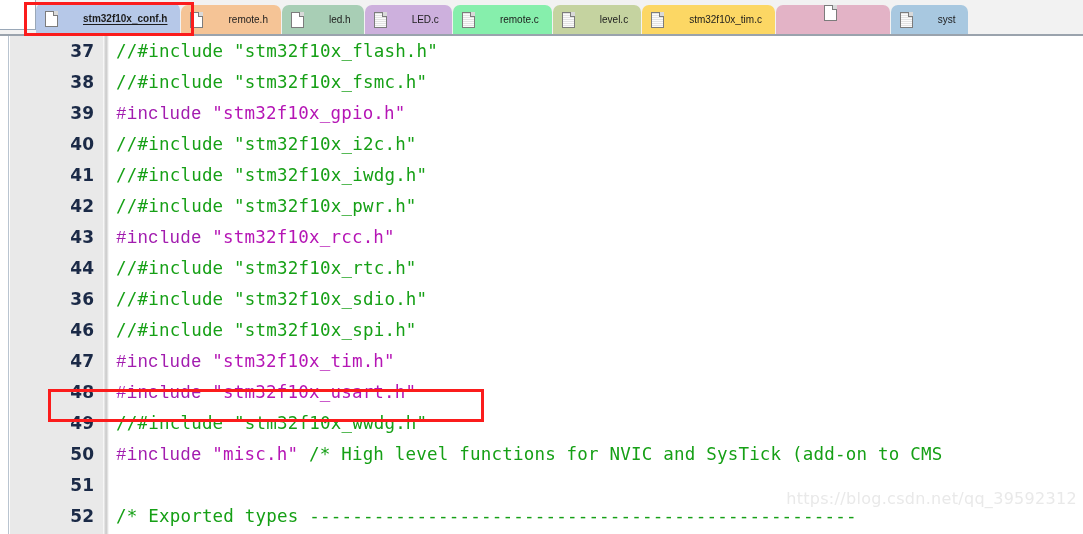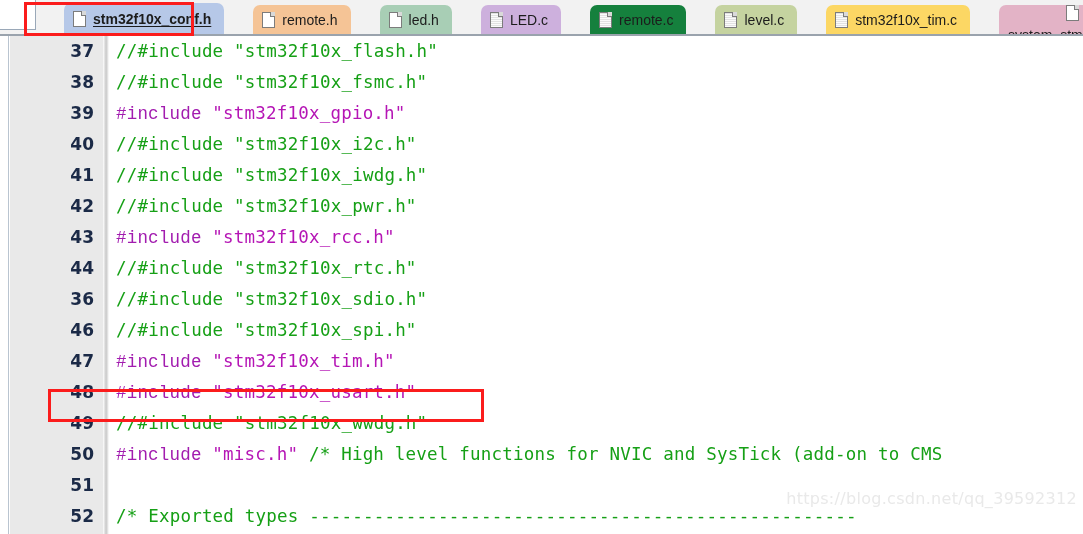--- a/index.html
+++ b/index.html
@@ -54,31 +54,30 @@
     align-items: flex-end;
     height: 34px;
     margin-left: 36px;
   }
 
   .tab {
     position: relative;
     height: 29px;
     display: flex;
     align-items: center;
-    gap: 7px;
+    gap: 25px;
     padding: 0 13px 0 9px;
     box-sizing: border-box;
-    font-size: 14px;
+    font-size: 10px;
     color: #1c1c1c;
     white-space: nowrap;
     border-top-left-radius: 7px;
     border-top-right-radius: 7px;
     margin-right: 1px;
     flex: none;
-    margin-left: 28px;
   }
   .tab.active {
     height: 31px;
     font-weight: bold;
   }
   .tab.active .tab-label {
     text-decoration: underline;
     text-underline-offset: 2px;
   }
 
@@ -221,21 +220,21 @@
           <span class="tab-label">remote.h</span>
         </div>
         <div class="tab" style="background: rgb(168, 206, 181);">
           <span class="file-icon"></span>
           <span class="tab-label">led.h</span>
         </div>
         <div class="tab" style="background: rgb(205, 176, 221);">
           <span class="file-icon shaded"></span>
           <span class="tab-label">LED.c</span>
         </div>
-        <div class="tab" style="background: #15803d; justify-content: space-between;">
+        <div class="tab" style="background: #86efac; justify-content: space-between;">
           <span class="file-icon shaded"></span>
           <span class="tab-label">remote.c</span>
         </div>
         <div class="tab" style="background: rgb(197, 211, 160);">
           <span class="file-icon shaded"></span>
           <span class="tab-label">level.c</span>
         </div>
         <div class="tab" style="background: rgb(252, 215, 100);">
           <span class="file-icon shaded"></span>
           <span class="tab-label">stm32f10x_tim.c</span>

